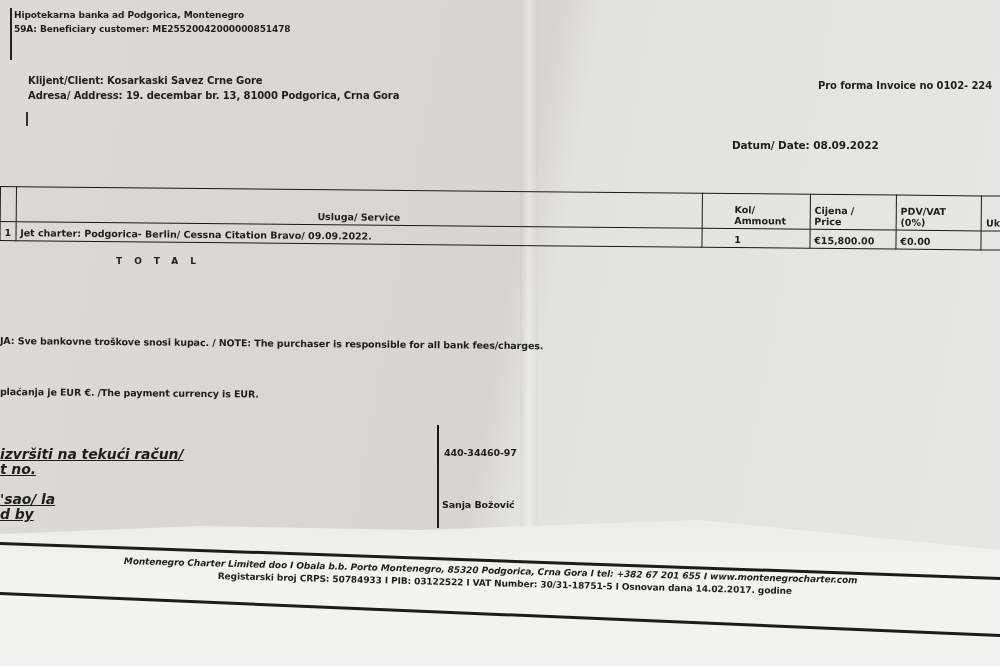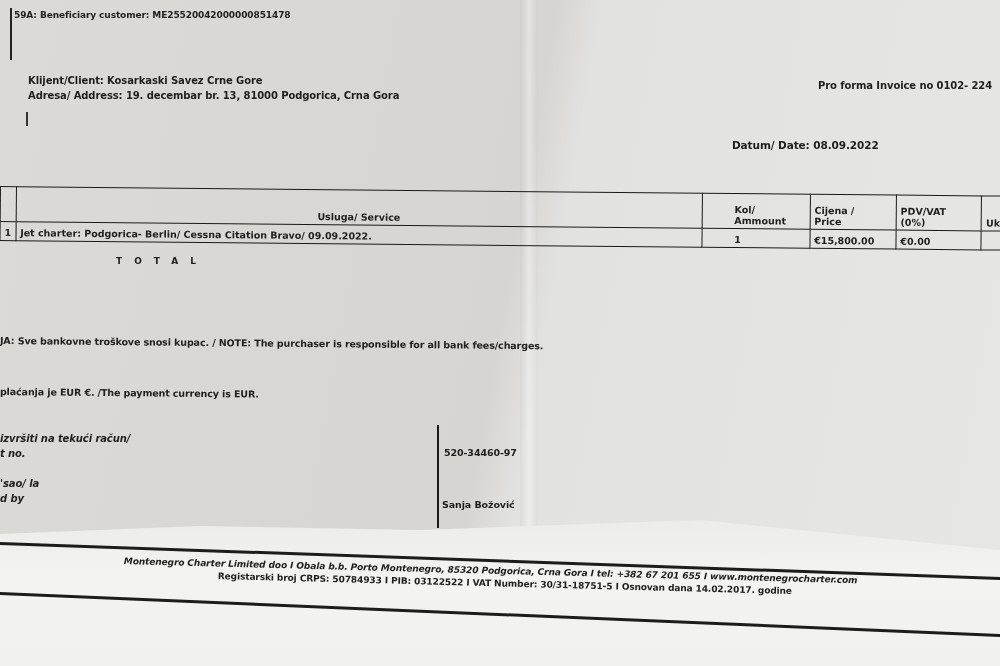--- a/index.html
+++ b/index.html
@@ -41,38 +41,39 @@
   .c-vat { width: 78px; line-height: 11px; }
   .c-uk { width: 20px; border-right: none; }
   .row-head td { height: 30px; }
   .row-item td { height: 14px; }
   .svc-item { text-align: left !important; }
   .num-r { text-align: left; }
   .total { left: 116px; top: 256px; font-size: 9px; letter-spacing: 12px; }
 
   .note1 { left: 0; top: 335px; font-size: 9.5px; transform: rotate(0.55deg); transform-origin: 0 0; }
   .note2 { left: 0; top: 386px; font-size: 9.5px; transform: rotate(0.55deg); transform-origin: 0 0; }
-  .pay-left { left: 0; top: 431px; line-height: 15px; font-size: 10px; font-weight: bold; font-style: italic; }
+  .pay-left { left: 0; top: 447px; line-height: 15px; font-size: 14px; font-weight: bold; font-style: italic; text-decoration: underline; }
   .pay-divider { position: absolute; left: 437px; top: 425px; width: 2px; height: 103px; background: #1a1a1a; }
   .acct-no { left: 444px; top: 447px; font-size: 9.5px; }
   .signer { left: 442px; top: 499px; font-size: 9.5px; }
 
   .footer-rule-top { position: absolute; left: 0; top: 542px; width: 1030px; height: 2.5px; background: #1c1c1c; transform: rotate(2.0deg); transform-origin: 0 0; }
   .footer-rule-bot { position: absolute; left: 0; top: 592px; width: 1030px; height: 2.5px; background: #1c1c1c; transform: rotate(2.4deg); transform-origin: 0 0; }
   .footer1 { left: 124px; top: 556px; font-size: 9px; transform: rotate(1.5deg); transform-origin: 0 0; font-style: italic; }
   .footer2 { left: 218px; top: 571px; font-size: 9px; transform: rotate(1.5deg); transform-origin: 0 0; }
 </style>
 </head>
 <body>
 
 <div class="paper"></div>
 <div class="fold-v"></div>
 
 <div class="txt hdr-left">
   <span class="rule"></span>
+  <div>Hipotekarna banka ad Podgorica, Montenegro</div>
   <div>59A: Beneficiary customer: ME25520042000000851478</div>
 </div>
 
 <div class="txt client">
   <div>Klijent/Client:   Kosarkaski Savez Crne Gore</div>
   <div>Adresa/ Address:  19. decembar br. 13, 81000 Podgorica, Crna Gora</div>
 </div>
 <div class="cursor-mark"></div>
 
 <div class="txt invoice-no">Pro forma Invoice no 0102- 224</div>
@@ -115,20 +116,20 @@
 <div class="txt note2">plaćanja je EUR €. /The payment currency is EUR.</div>
 
 <div class="txt pay-left">
   <div>izvršiti na tekući račun/</div>
   <div>t no.</div>
   <div style="height:15px"></div>
   <div>'sao/ la</div>
   <div>d by</div>
 </div>
 <div class="pay-divider"></div>
-<div class="txt acct-no">520-34460-97</div>
+<div class="txt acct-no">440-34460-97</div>
 <div class="txt signer">Sanja Božović</div>
 
 <div class="lower-sheet"></div>
 <div class="footer-rule-top"></div>
 <div class="txt footer1">Montenegro Charter Limited doo I Obala b.b. Porto Montenegro, 85320 Podgorica, Crna Gora I tel: +382 67 201 655 I www.montenegrocharter.com</div>
 <div class="txt footer2">Registarski broj CRPS: 50784933 I PIB: 03122522 I VAT Number: 30/31-18751-5 I Osnovan dana 14.02.2017. godine</div>
 <div class="footer-rule-bot"></div>
 
 </body></html>

